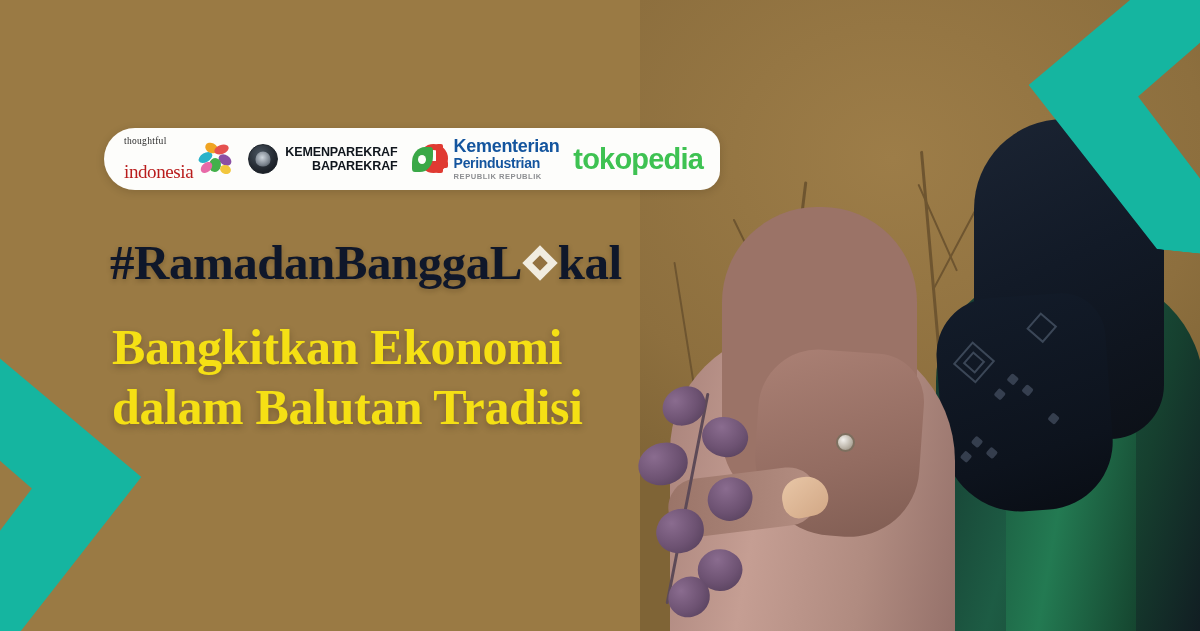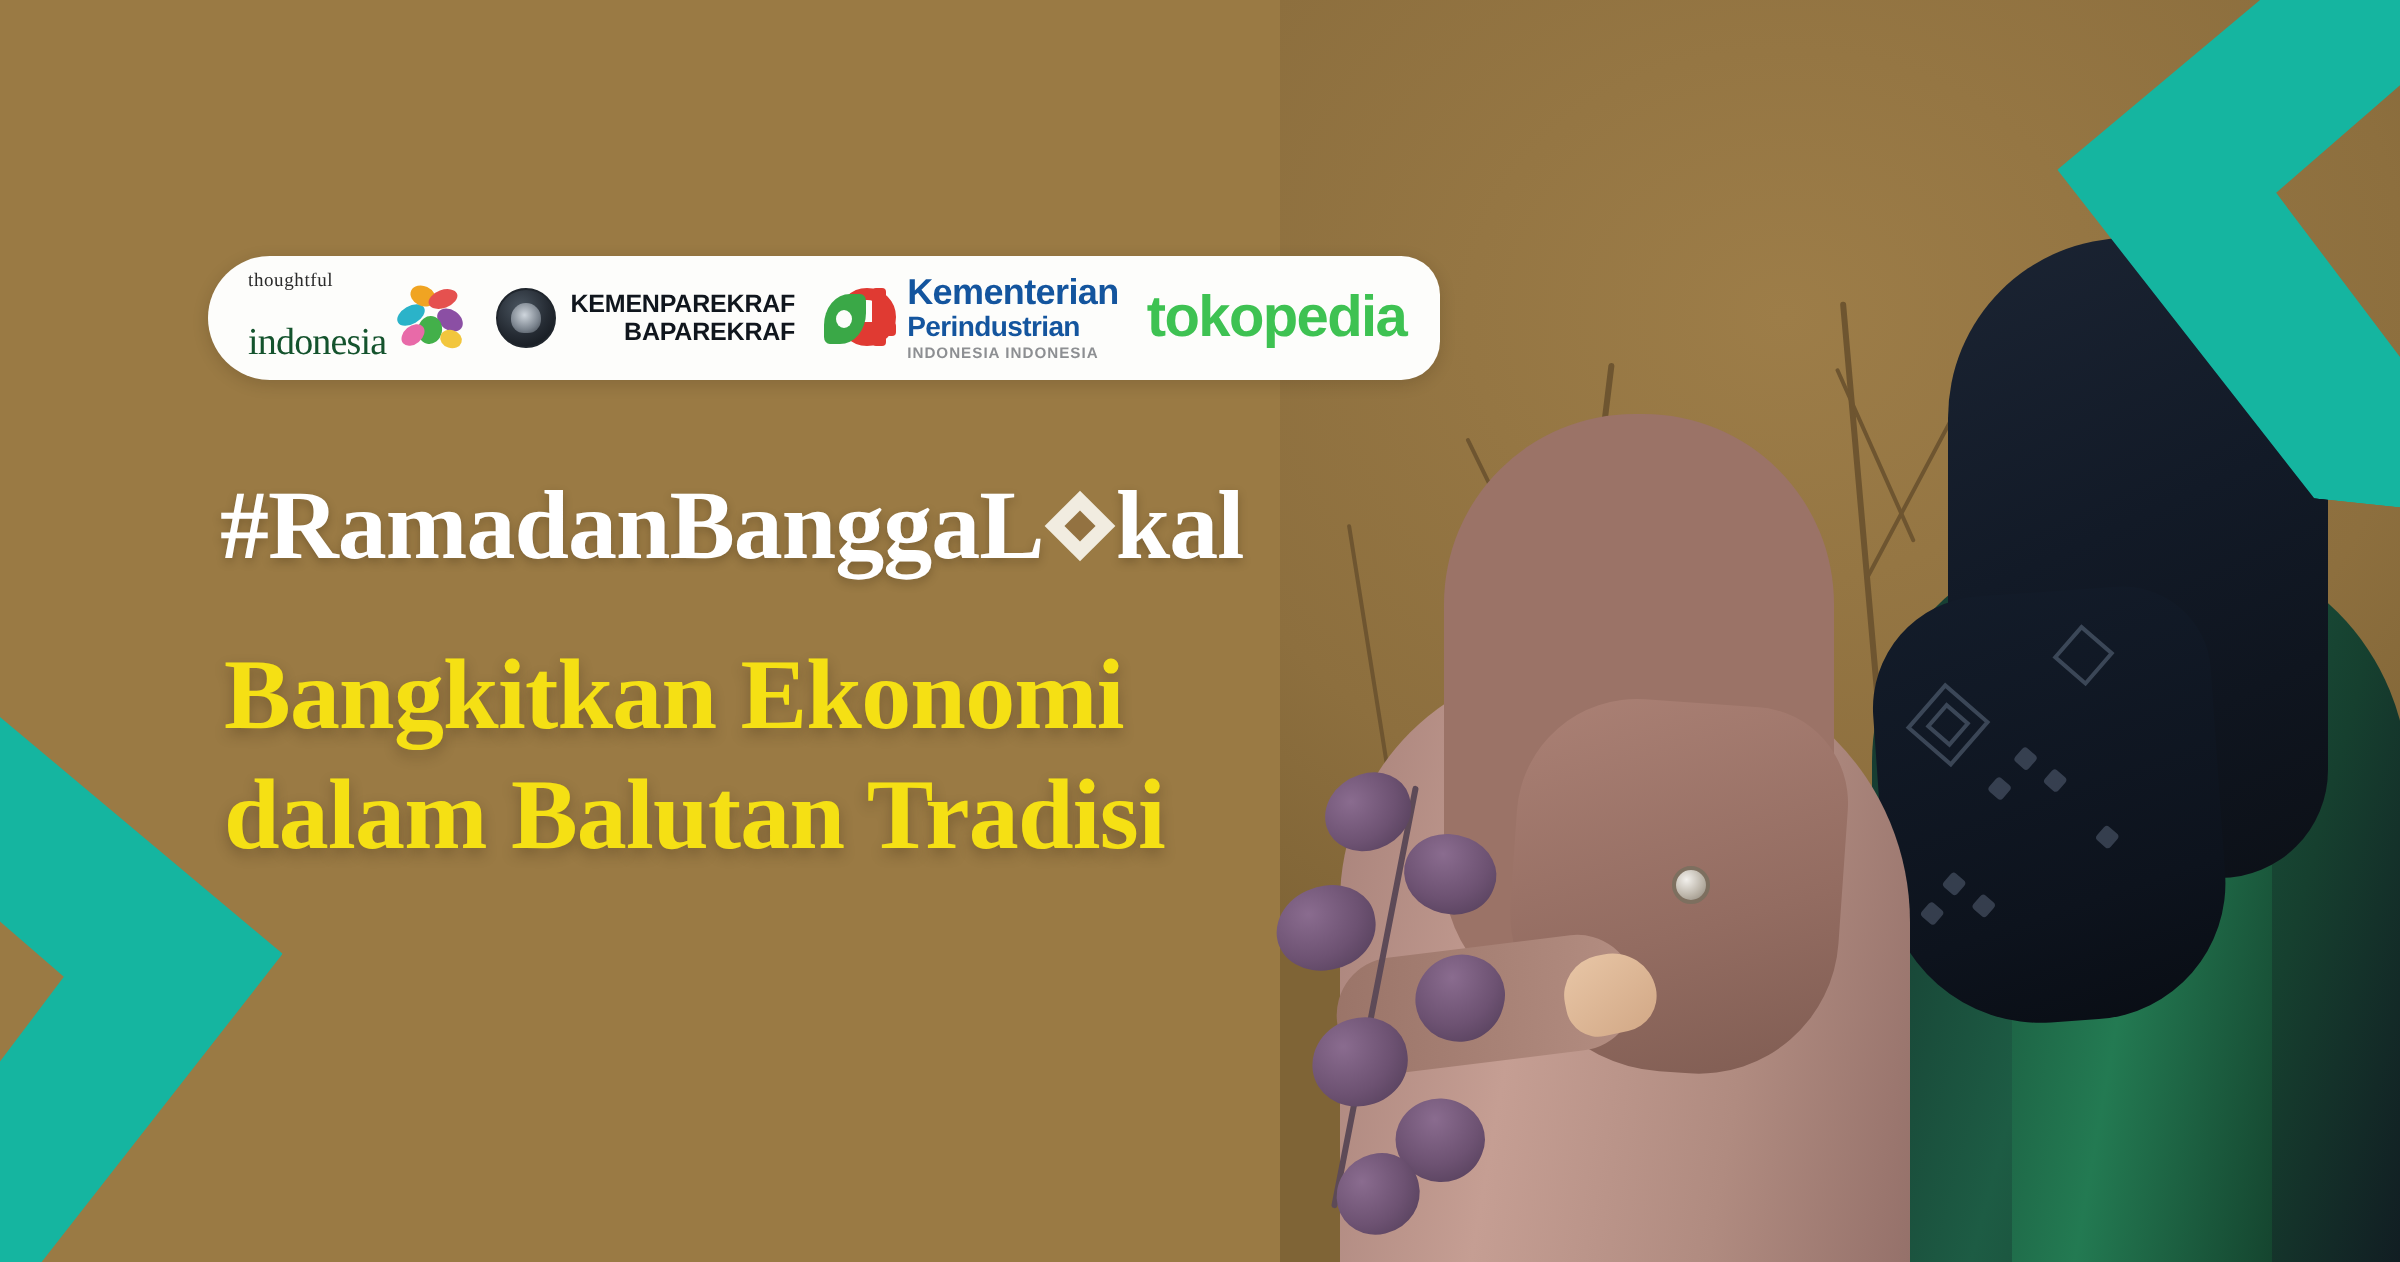--- a/index.html
+++ b/index.html
@@ -153,21 +153,21 @@
   .logo-cell { display:flex; align-items:center; height:100%; }
 
   
   .ti-text { display:flex; flex-direction:column; line-height:1; }
   .ti-top {
     font-family:"Liberation Serif", serif; font-size:9.5px;
     color:#2a2a2a; letter-spacing:.3px;
   }
   .ti-main {
     font-family:"Liberation Serif", serif; font-size:19px;
-    color:#14532d; letter-spacing:-.4px; margin-top:15px;
+    color:#b91c1c; letter-spacing:-.4px; margin-top:15px;
   }
   .ti-mark { position:relative; width:38px; height:36px; margin-left:3px; }
   .ti-mark span {
     position:absolute; border-radius:50%;
   }
 
   
   .kp-emblem {
     width:30px; height:30px; border-radius:50%;
     background:radial-gradient(circle at 40% 32%, #4a5560 0%, #252b33 55%, #0e1217 100%);
@@ -216,21 +216,21 @@
     font-size:29px; font-weight:bold; color:#3ec252;
     letter-spacing:-.8px; margin-left:14px;
   }
   .sp { width:14px; }
 
   
   .hashtag {
     position:absolute; left:110px; top:234px;
     font-family:"Liberation Serif", serif;
     font-size:49px; font-weight:bold;
-    color:#ffffff; letter-spacing:-.5px;
+    color:#0f172a; letter-spacing:-.5px;
     white-space:nowrap;
     text-shadow:0 2px 5px rgba(48,34,12,.28);
     display:flex; align-items:center;
   }
   .diamond {
     display:inline-block; width:34px; height:34px; position:relative;
     margin:0 1px;
   }
   .diamond::before {
     content:""; position:absolute; left:50%; top:50%;
@@ -362,21 +362,21 @@
     <div class="sp"></div>
 
     <div class="logo-cell">
       <div class="kpi-mark">
         <div class="gear"></div>
         <div class="leaf-mark"></div>
       </div>
       <div class="kpi-text">
         <div class="kpi-l1">Kementerian</div>
         <div class="kpi-l2">Perindustrian</div>
-        <div class="kpi-l3">INDONESIA INDONESIA</div>
+        <div class="kpi-l3">REPUBLIK REPUBLIK</div>
       </div>
     </div>
 
     <div class="tokped">tokopedia</div>
   </div>
 
   <div class="hashtag">
     <span>#RamadanBanggaL</span>
     <span class="diamond"></span>
     <span>kal</span>

